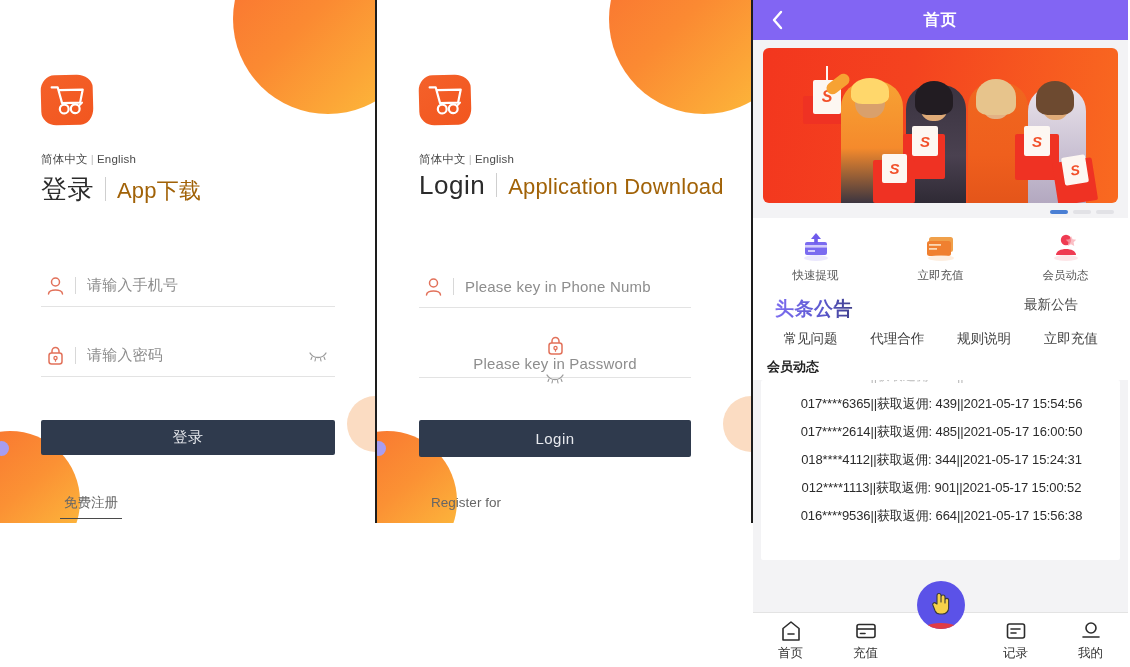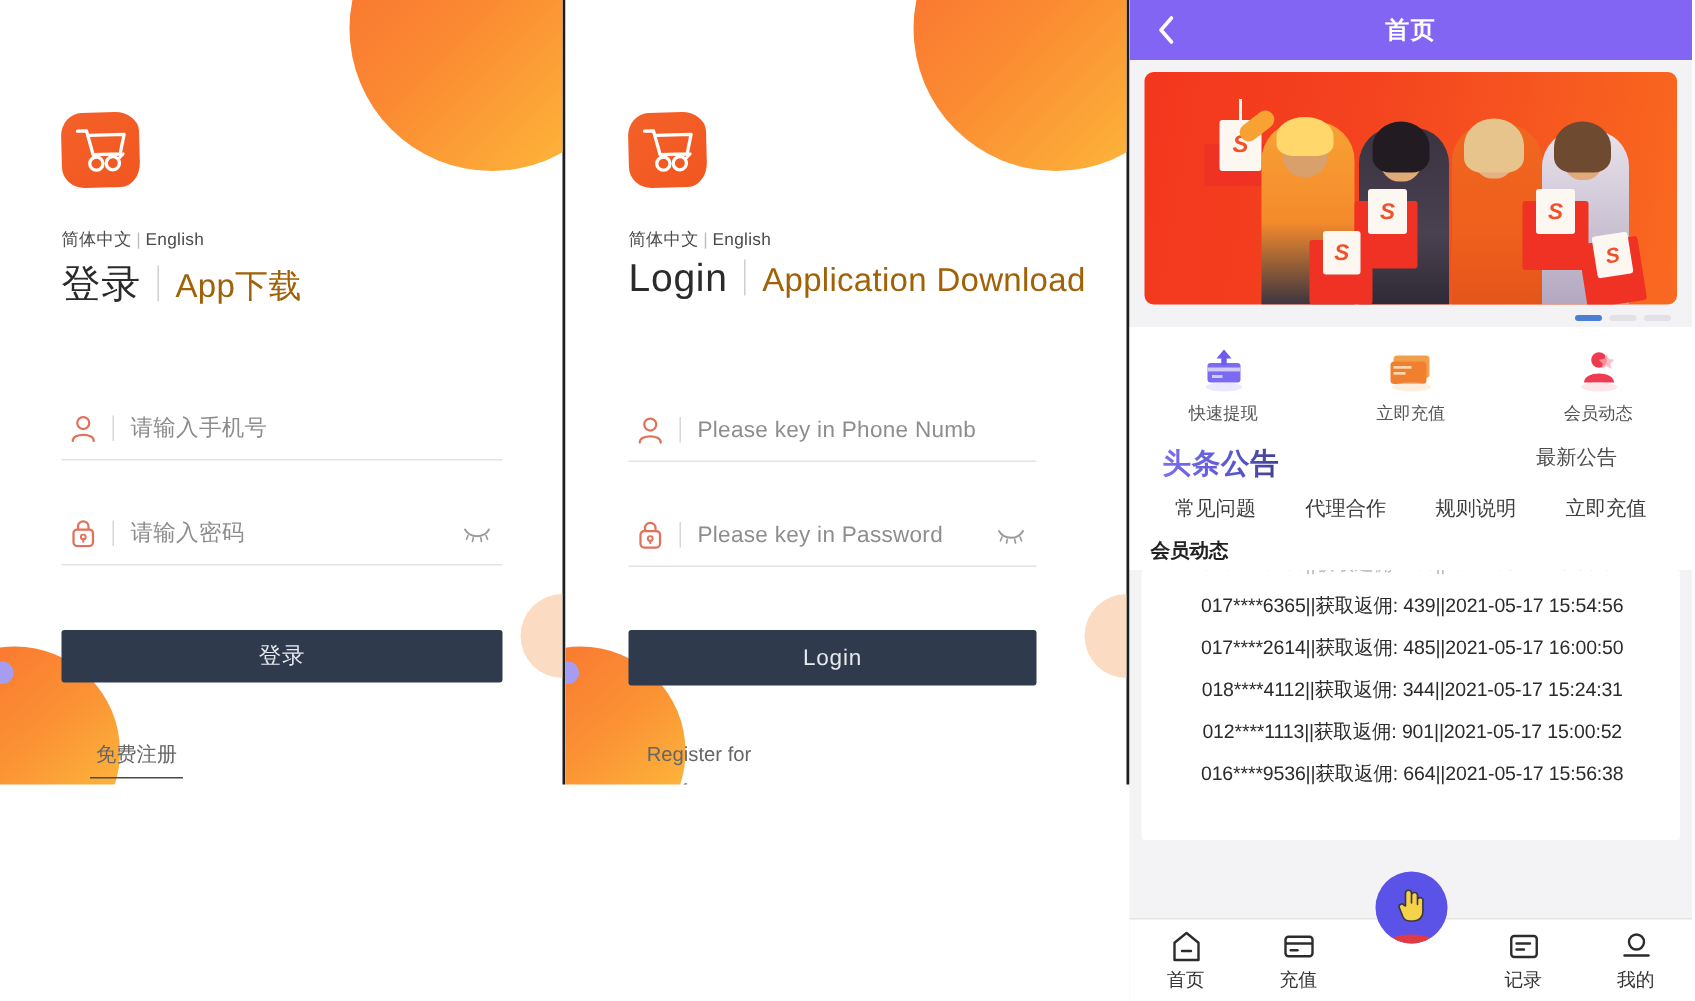--- a/index.html
+++ b/index.html
@@ -298,21 +298,21 @@
       <span class="f-icon">
         <svg width="17" height="18" viewBox="0 0 17 18">
           <circle cx="8.5" cy="5" r="4" fill="none" stroke="#e2715a" stroke-width="1.5"></circle>
           <path d="M1.5 17 C1.5 11.5 15.5 11.5 15.5 17" fill="none" stroke="#e2715a" stroke-width="1.5" stroke-linecap="round"></path>
         </svg>
       </span>
       <span class="f-divider"></span>
       <span class="f-text">Please key in Phone Numb</span>
     </div>
 
-    <div class="field" style="left:42px;top:336px;width:272px;">
+    <div class="field" style="left:42px;top:336px;width:272px;flex-direction:column;">
       <span class="f-icon">
         <svg width="17" height="19" viewBox="0 0 17 19">
           <rect x="2" y="7" width="13" height="11" rx="2.5" fill="none" stroke="#e2715a" stroke-width="1.5"></rect>
           <path d="M5 7 V5 a3.5 3.5 0 0 1 7 0 V7" fill="none" stroke="#e2715a" stroke-width="1.5"></path>
           <circle cx="8.5" cy="12" r="1.6" fill="none" stroke="#e2715a" stroke-width="1.3"></circle>
           <path d="M8.5 13.4 V15.2" stroke="#e2715a" stroke-width="1.3" stroke-linecap="round"></path>
         </svg>
       </span>
       <span class="f-divider"></span>
       <span class="f-text">Please key in Password</span>

